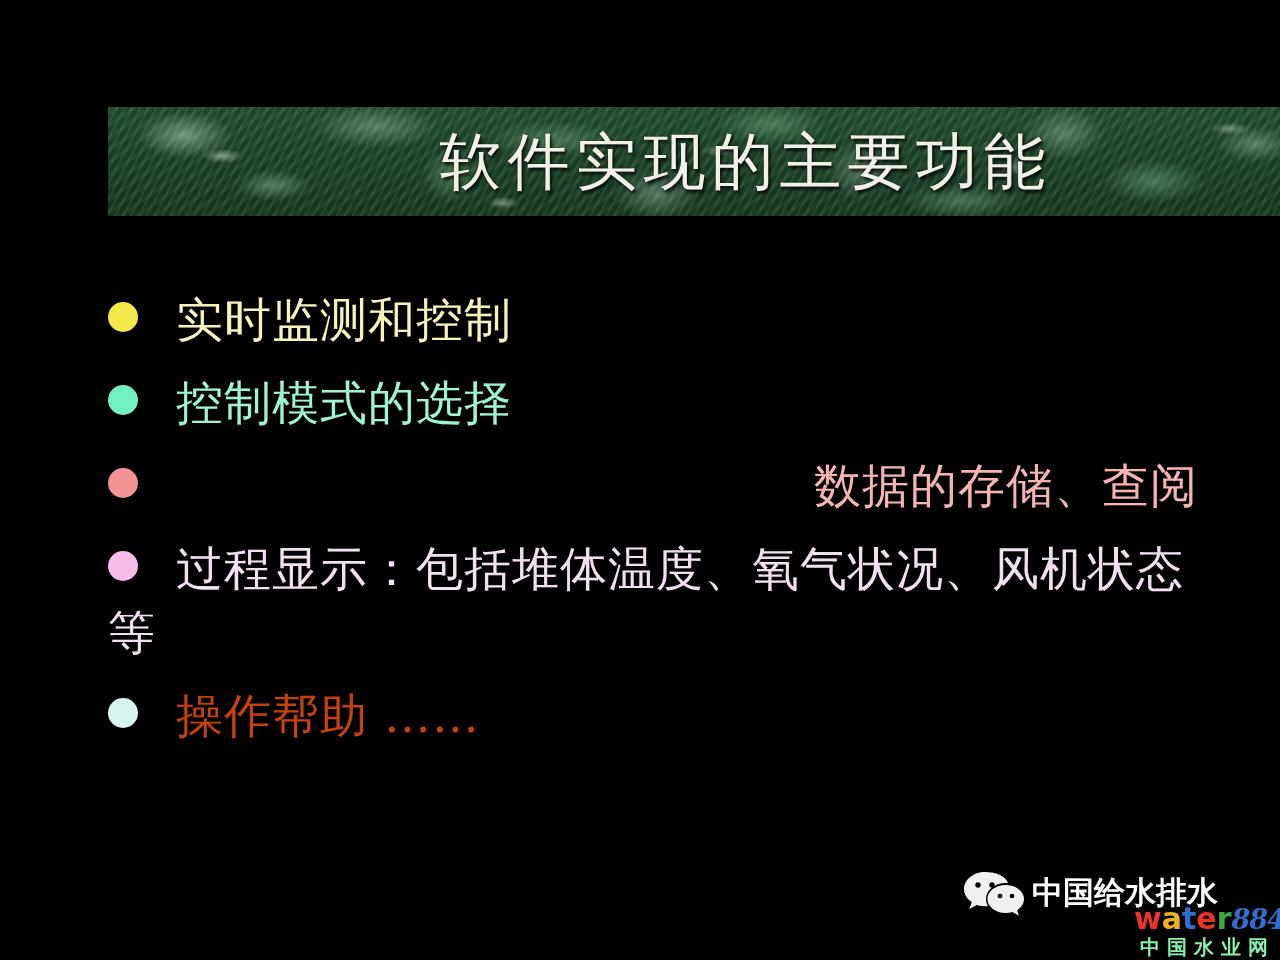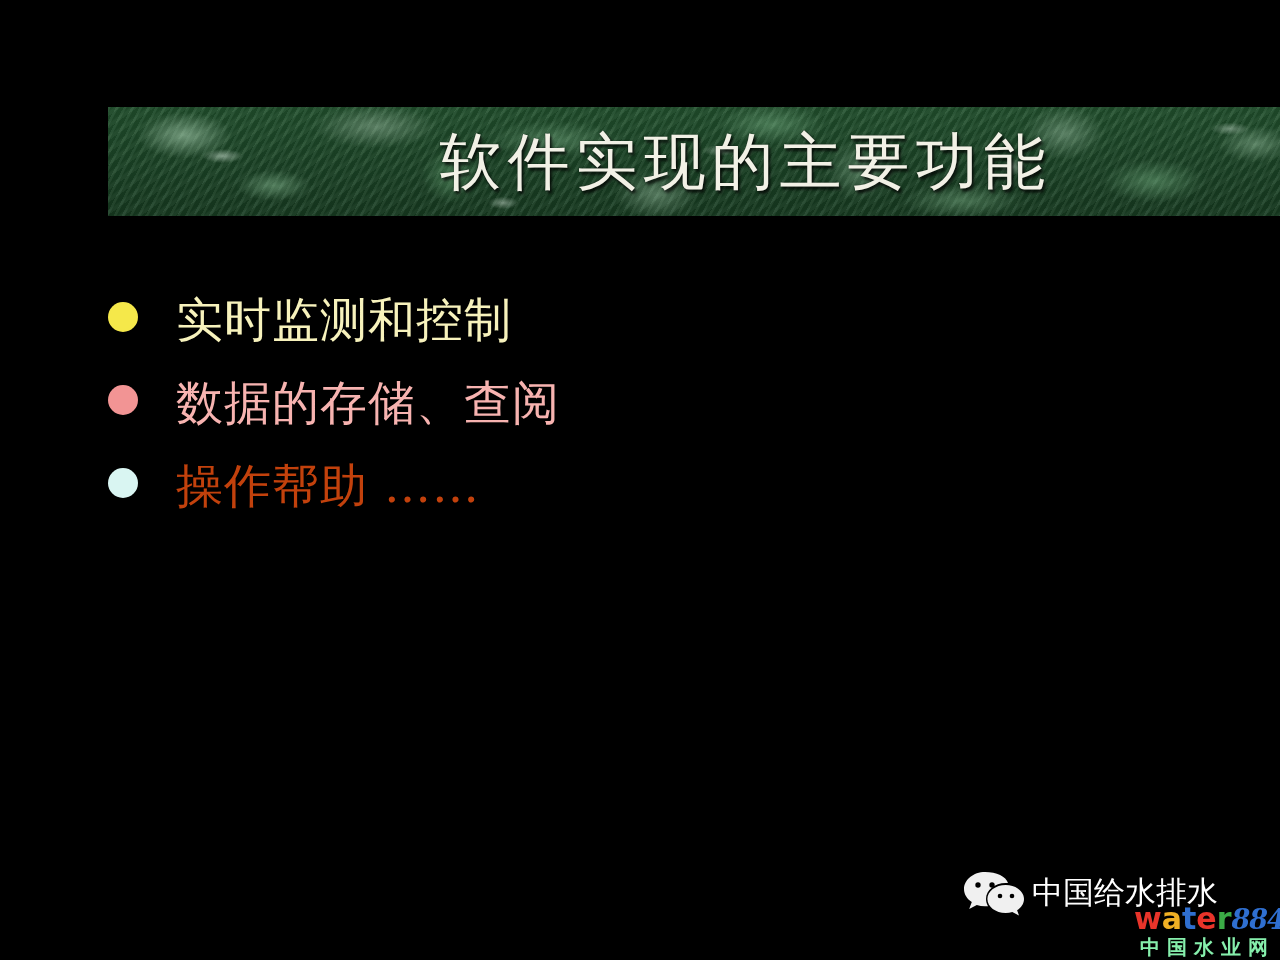--- a/index.html
+++ b/index.html
@@ -129,21 +129,21 @@
     align-items: center;
   }
   .wechat-icon {
     display: block;
     width: 64px;
     height: 46px;
     position: relative;
   }
   .wm-brand {
     font-family: "DejaVu Sans", "Liberation Sans", sans-serif;
-    font-weight: normal;
+    font-weight: bold;
     font-size: 31px;
     color: #ffffff;
     letter-spacing: 0px;
     margin-left: 6px;
     white-space: nowrap;
   }
   .wm-water {
     position: absolute;
     left: 172px;
     top: 36px;
@@ -183,27 +183,35 @@
     <span class="title-text" style="color: rgb(242, 241, 230);">软件实现的主要功能</span>
   </div>
 
   <div class="bullets">
 
     <div class="bullet-row">
       <span class="bullet-dot" style="background: rgb(245, 232, 74);"></span>
       <span class="bullet-text" style="color: rgb(247, 242, 188);">实时监测和控制</span>
     </div>
 
+    <div class="bullet-row">
+      <span class="bullet-dot" style="background: rgb(114, 240, 189);"></span>
+      <span class="bullet-text" style="color: rgb(158, 245, 207);">控制模式的选择</span>
+    </div>
 
     <div class="bullet-row">
       <span class="bullet-dot" style="background: rgb(242, 148, 148);"></span>
-      <span class="bullet-text" style="color: rgb(247, 179, 176);">数据的存储、查阅</span>
-    </div>
-
-
+      <span class="bullet-text" style="color: rgb(247, 179, 176); text-align: right;">数据的存储、查阅</span>
+    </div>
+
+
+    <div class="bullet-row wrap">
+      <span class="bullet-dot" style="background: rgb(247, 188, 233);"></span>
+      <span class="bullet-text" style="color: rgb(242, 223, 242);">过程显示：包括堆体温度、氧气状况、风机状态等</span>
+    </div>
 
     <div class="bullet-row">
       <span class="bullet-dot" style="background: rgb(217, 245, 242);"></span>
       <span class="bullet-text" style="color: #c2410c;">操作帮助 ……</span>
     </div>
 
   </div>
 
   <div class="watermark">
     <div class="wm-top">

